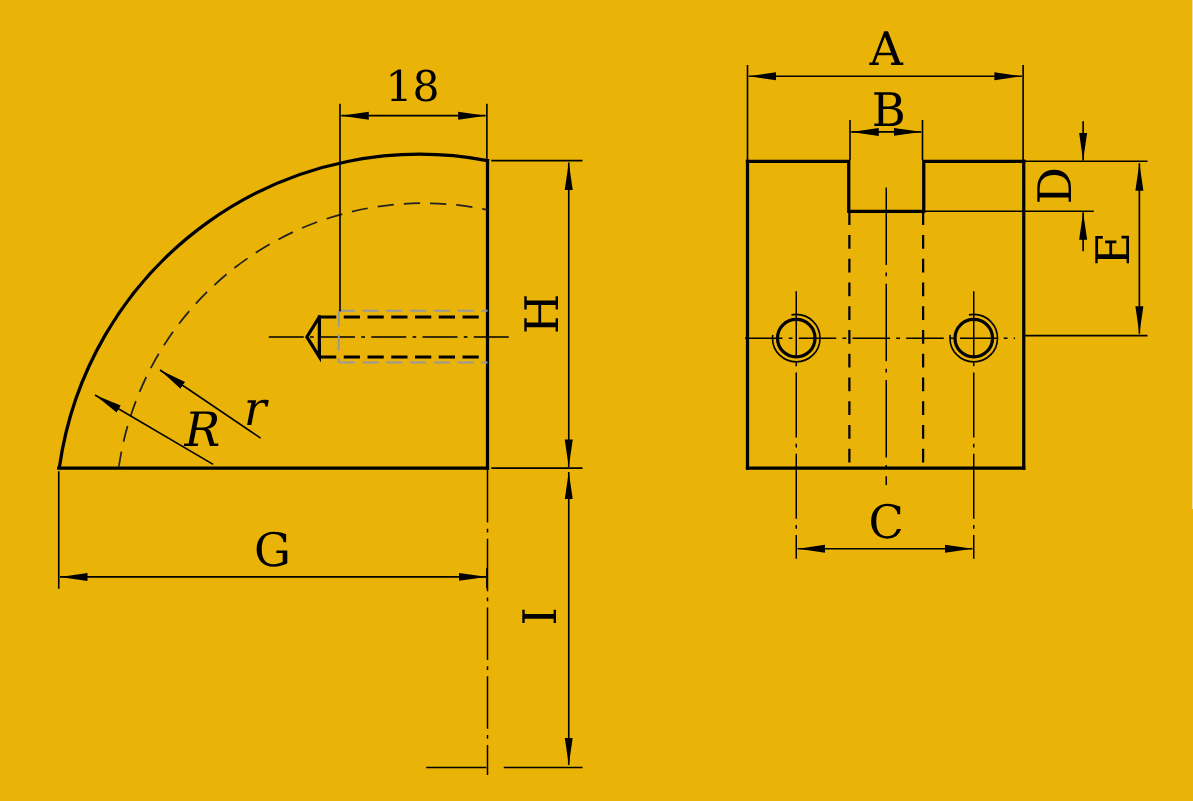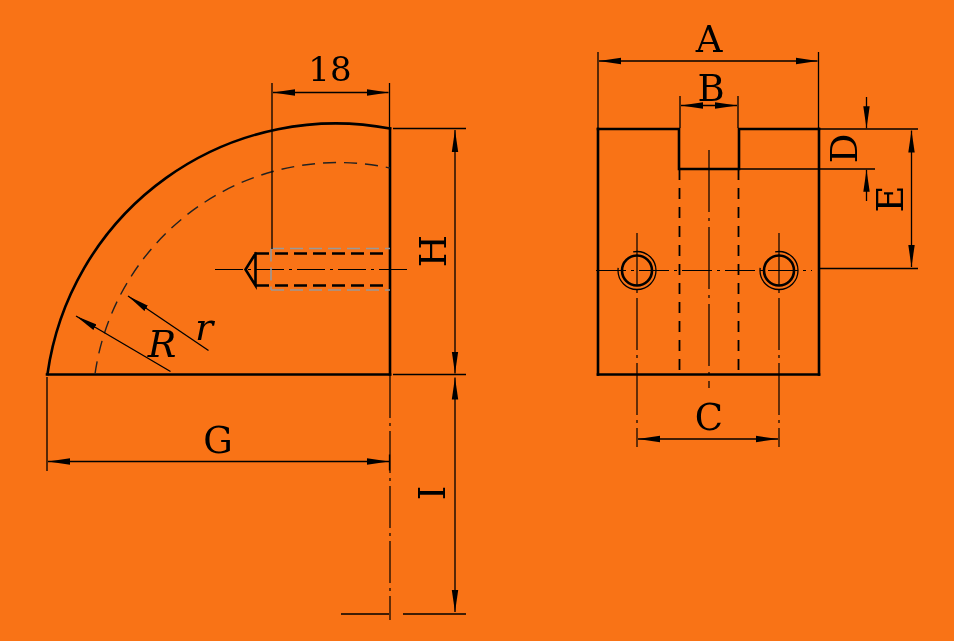--- a/index.html
+++ b/index.html
@@ -5,21 +5,21 @@
   html, body {
     margin: 0;
     padding: 0;
     background: #ffffff;
     font-family: "DejaVu Serif", "Liberation Serif", serif;
   }
   .canvas {
     position: relative;
     width: 954px;
     height: 641px;
-    background: #f97316;
+    background: #eab308;
     overflow: hidden;
   }
   svg { display: block; }
   
   .outline   { stroke: #000000; stroke-width: 2.6; fill: none; stroke-linecap: square; }
   .hidden-hv { stroke: #000000; stroke-width: 2.4; fill: none; stroke-dasharray: 13 6; }
   .hidden-md { stroke: #000000; stroke-width: 1.8; fill: none; stroke-dasharray: 11 8; }
   .thread    { stroke: #999999; stroke-width: 1.6; fill: none; stroke-dasharray: 13 6; }
   .thin      { stroke: #000000; stroke-width: 1.3; fill: none; }
   .dashed-arc{ stroke: #222222; stroke-width: 1.4; fill: none; stroke-dasharray: 13 8; }

